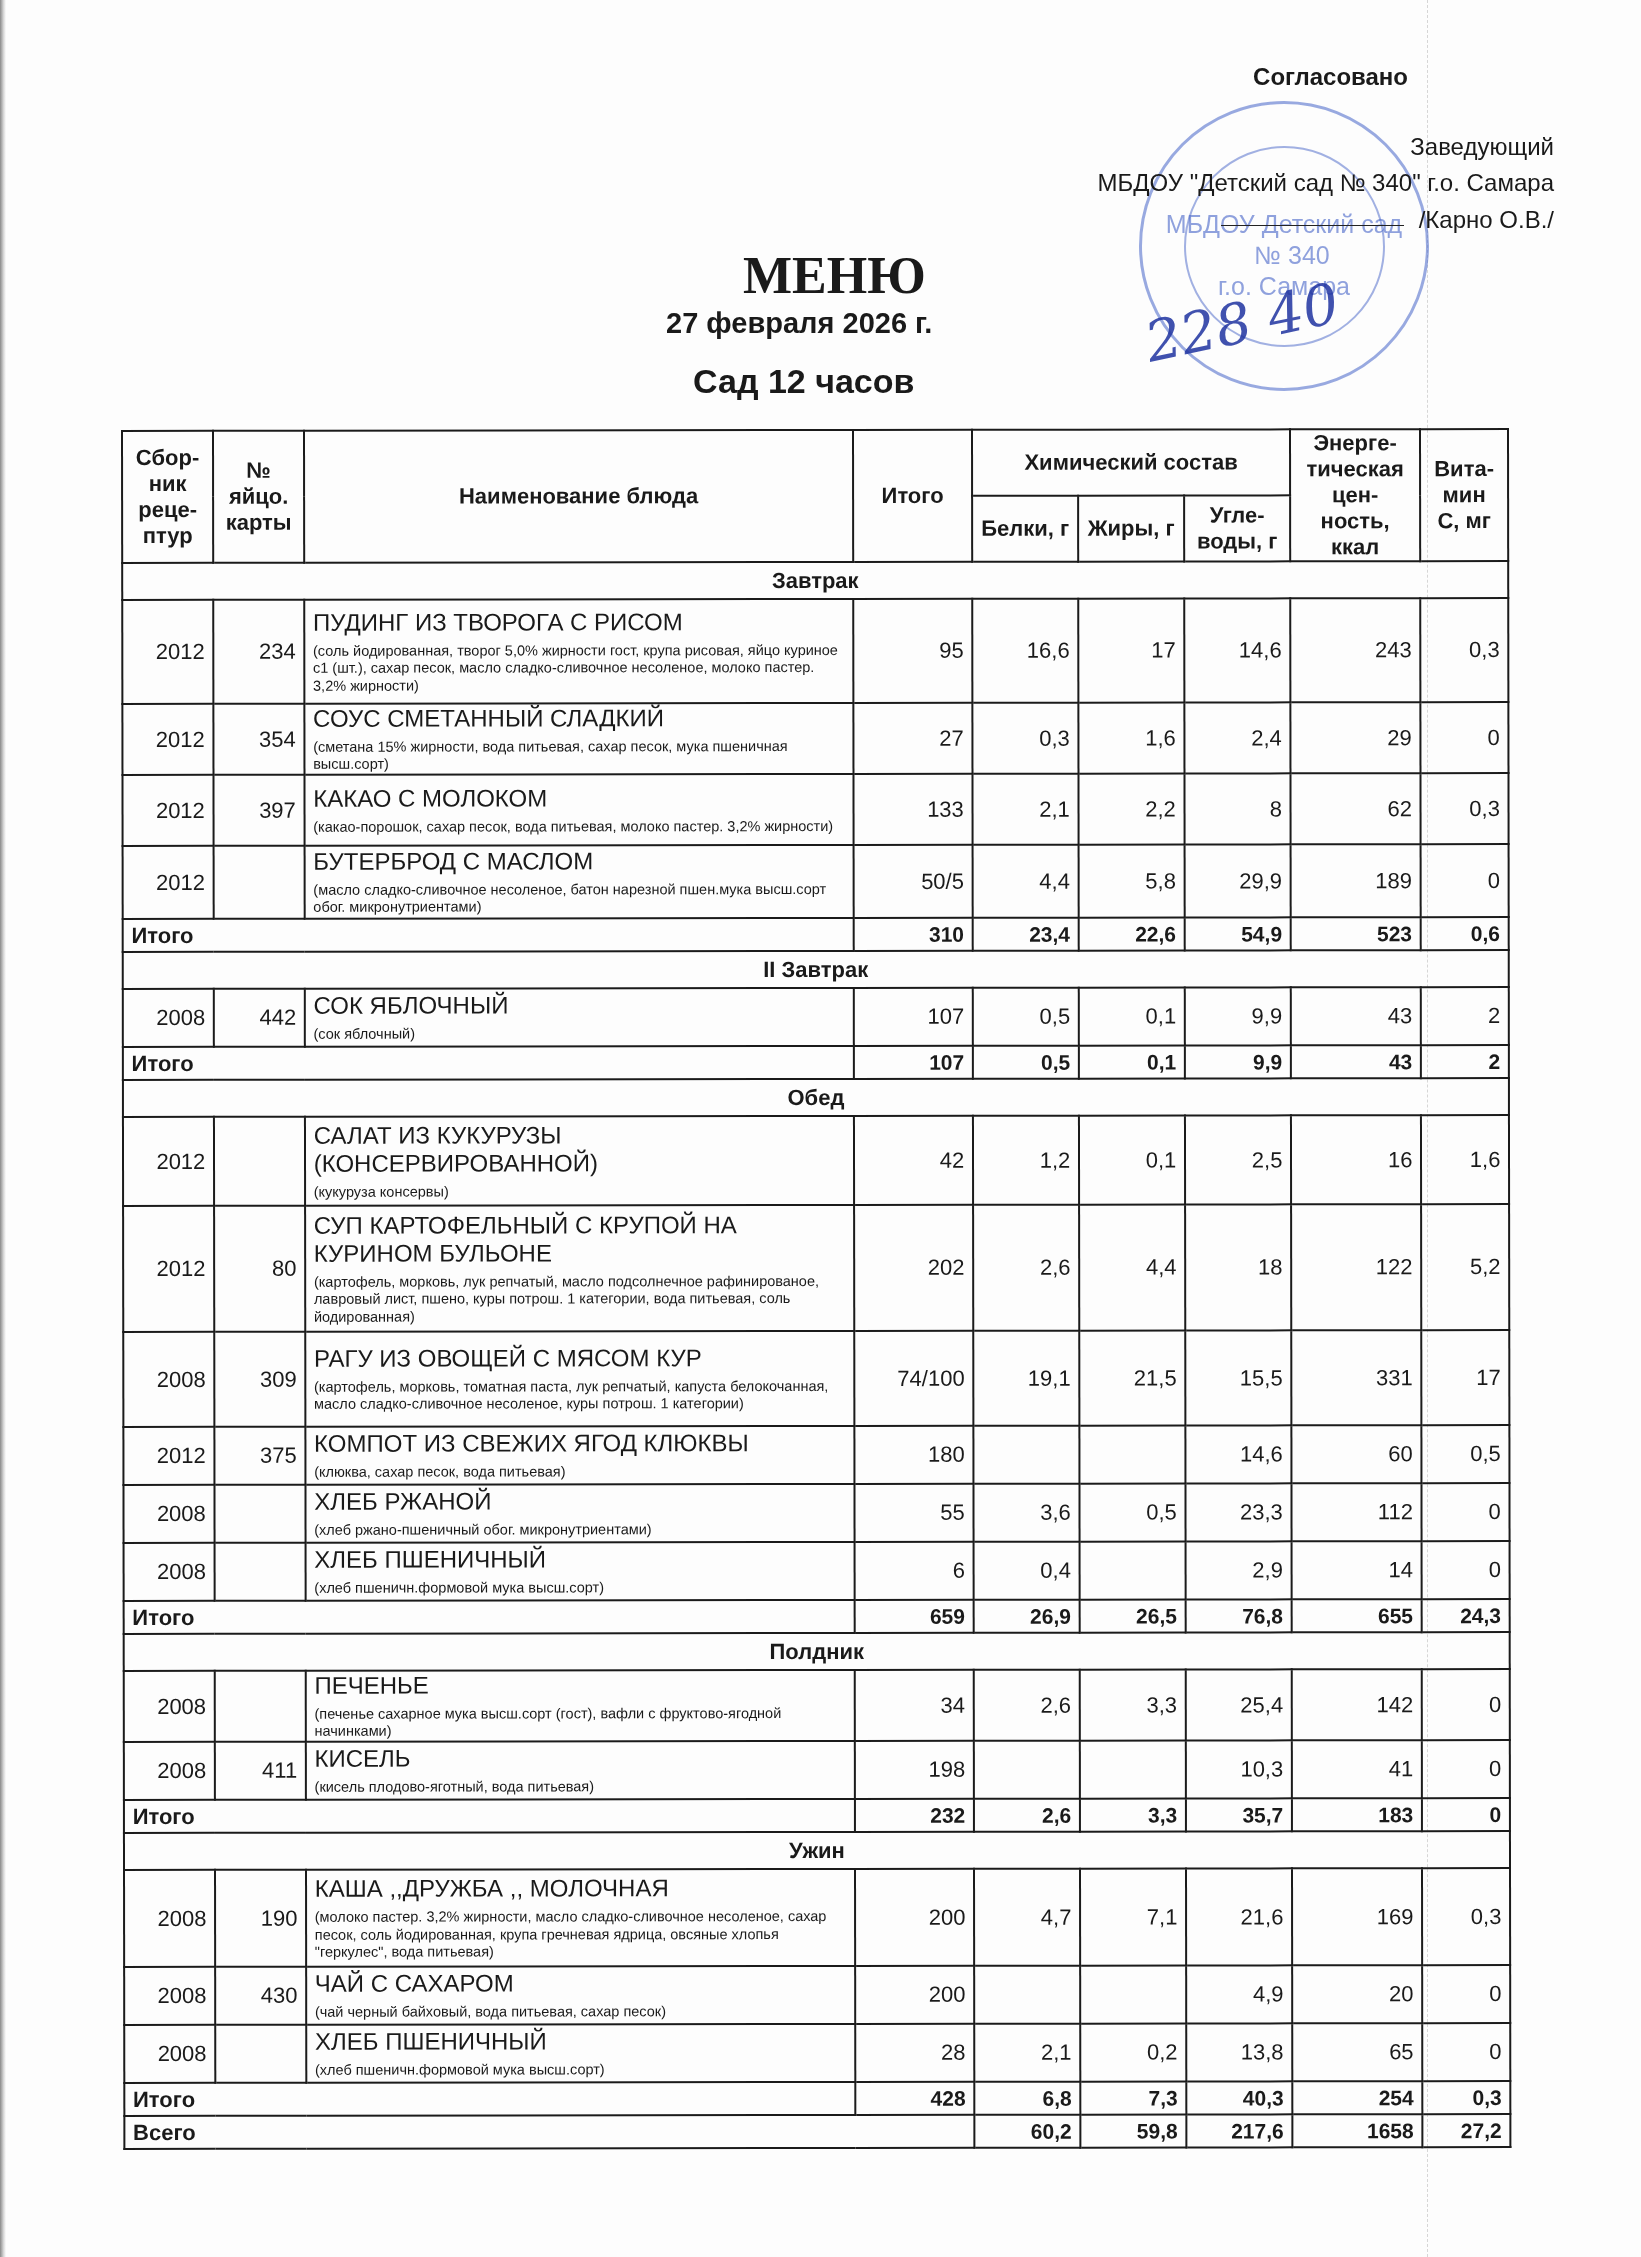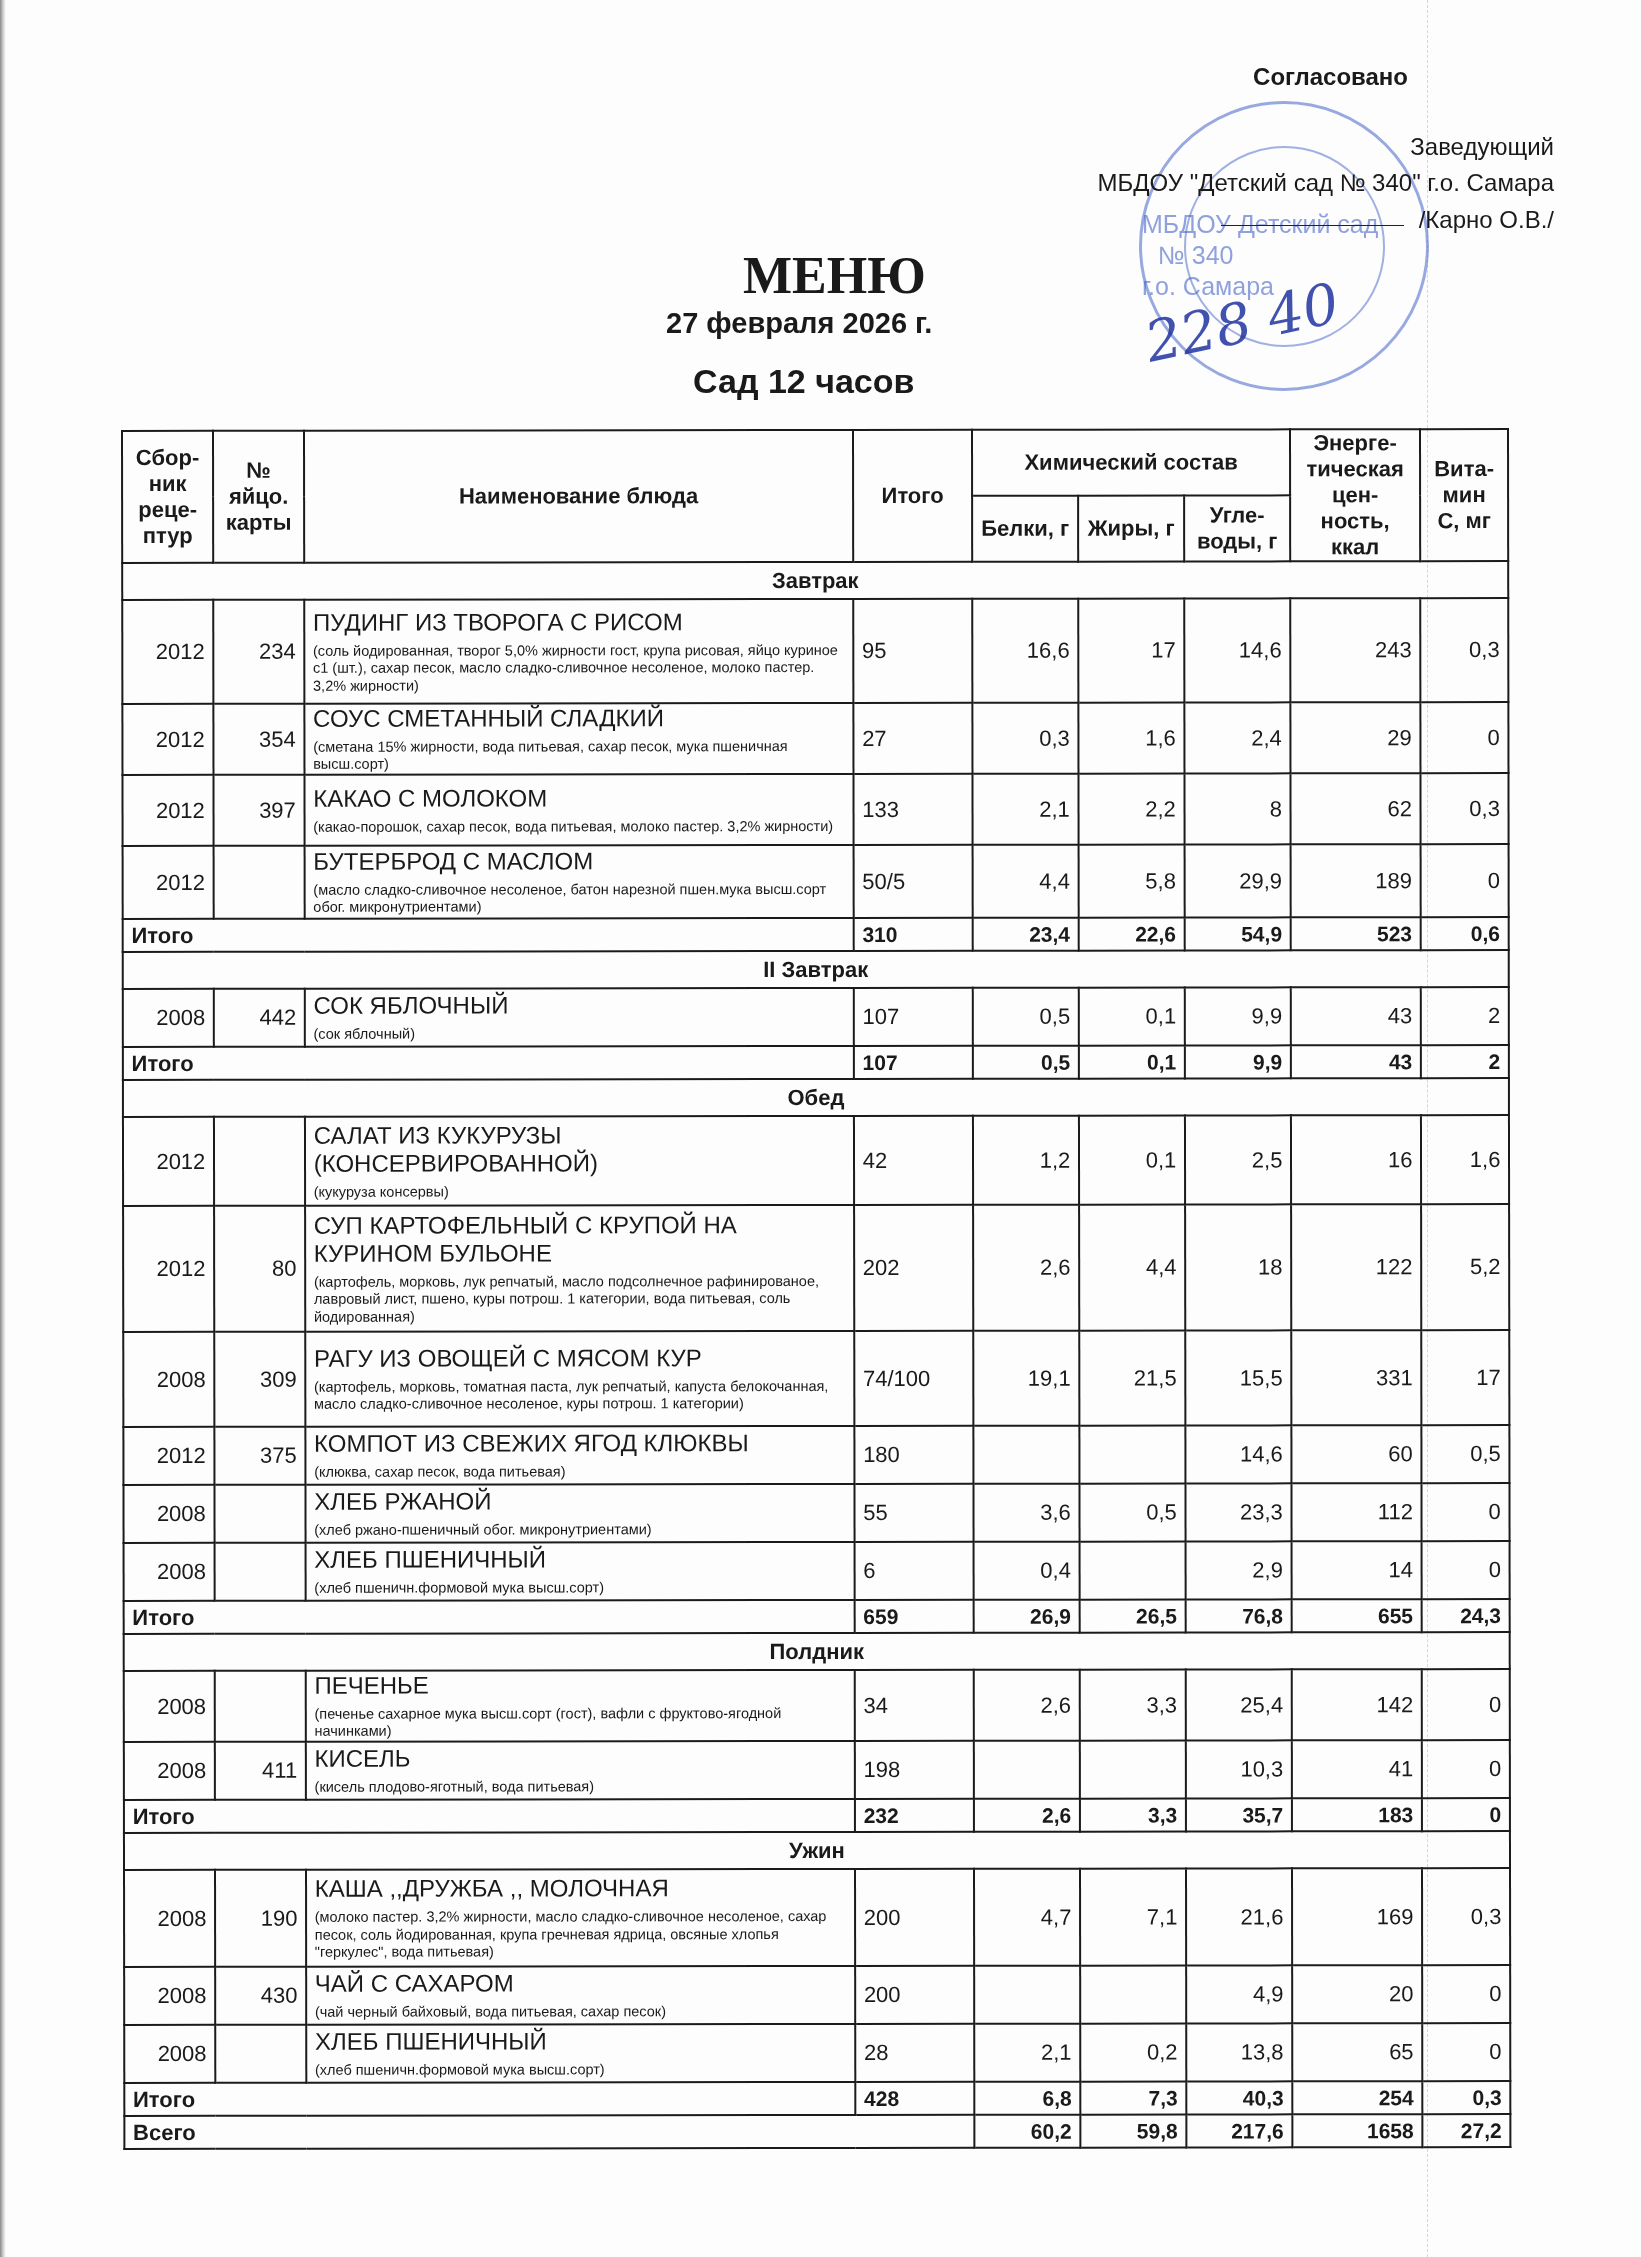--- a/index.html
+++ b/index.html
@@ -14,36 +14,36 @@
   .approval { position: absolute; right: 87px; top: 58px; text-align: right; font-size: 24px; line-height: 37px; }
   .approval .agreed { font-weight: bold; position: absolute; right: 146px; top: 0; white-space: nowrap; }
   .approval .role { position: absolute; right: 0; top: 70px; white-space: nowrap; }
   .approval .org { position: absolute; right: 0; top: 106px; white-space: nowrap; }
   .approval .sign-line { position: absolute; right: 150px; top: 140px; width: 183px; border-bottom: 1.9px solid #222; height: 27px; }
   .approval .person { position: absolute; right: 0; top: 143px; white-space: nowrap; }
   .stamp { position: absolute; left: 1139px; top: 101px; width: 290px; height: 290px; border-radius: 50%;
     border: 3.9px solid rgba(70,100,200,0.55); box-sizing: border-box; }
   .stamp .inner { position: absolute; left: 42px; top: 42px; width: 197px; height: 197px; border-radius: 50%;
     border: 2.9px solid rgba(70,100,200,0.5); }
-  .stamp .stamp-text { position: absolute; left: 0; right: 0; text-align: left; color: rgba(70,100,200,0.6);
+  .stamp .stamp-text { position: absolute; left: 0; right: 0; text-align: center; color: rgba(70,100,200,0.6);
     font-family: "Liberation Sans Narrow", "Liberation Sans", sans-serif; font-size: 25px; line-height: 29px; }
   .handwriting { position: absolute; left: 1144px; top: 290px; font-family: "DejaVu Serif", serif; font-style: italic;
     font-size: 56px; color: rgba(30,50,160,0.85); transform: rotate(-12deg); }
   .title { position: absolute; left: 0; width: 1641px; text-align: center; }
   .title.main { top: 246px; left: 743px; width: auto; font-family: "Liberation Serif", serif; font-weight: bold; font-size: 52px; }
   .title.date { top: 307px; left: 666px; width: auto; font-weight: bold; font-size: 29px; }
   .title.sub { top: 362px; left: 693px; width: auto; font-weight: bold; font-size: 34px; }
 
   table.menu { position: absolute; left: 121px; top: 430px; width: 1386px; border-collapse: collapse;
     table-layout: fixed; transform: rotate(-0.08deg); transform-origin: left top; }
   table.menu td, table.menu th { border: 2.4px solid #1b1b1b; padding: 0 7.7px; font-size: 22px; vertical-align: middle; }
   table.menu th { font-weight: bold; text-align: center; line-height: 26px; font-size: 22px; }
   .c-num { text-align: right; font-size: 24px; }
   .c-val { text-align: right; font-size: 24px; }
-  .c-out { text-align: left; font-size: 24px; }
+  .c-out { text-align: right; font-size: 24px; }
   .dish-name { font-size: 24px; line-height: 28px; display: block; }
   .dish-ingr { font-size: 14.5px; line-height: 17.4px; display: block; margin-top: 5.8px; }
   .section td { text-align: center; font-weight: bold; font-size: 27px; height: 35px; padding-left: 290px; }
   .total td { font-weight: bold; height: 31px; }
   .total .c-val, .total .c-out { font-size: 21px; }
   .total-label { font-size: 21px; }
 </style>
 </head>
 <body>
 

